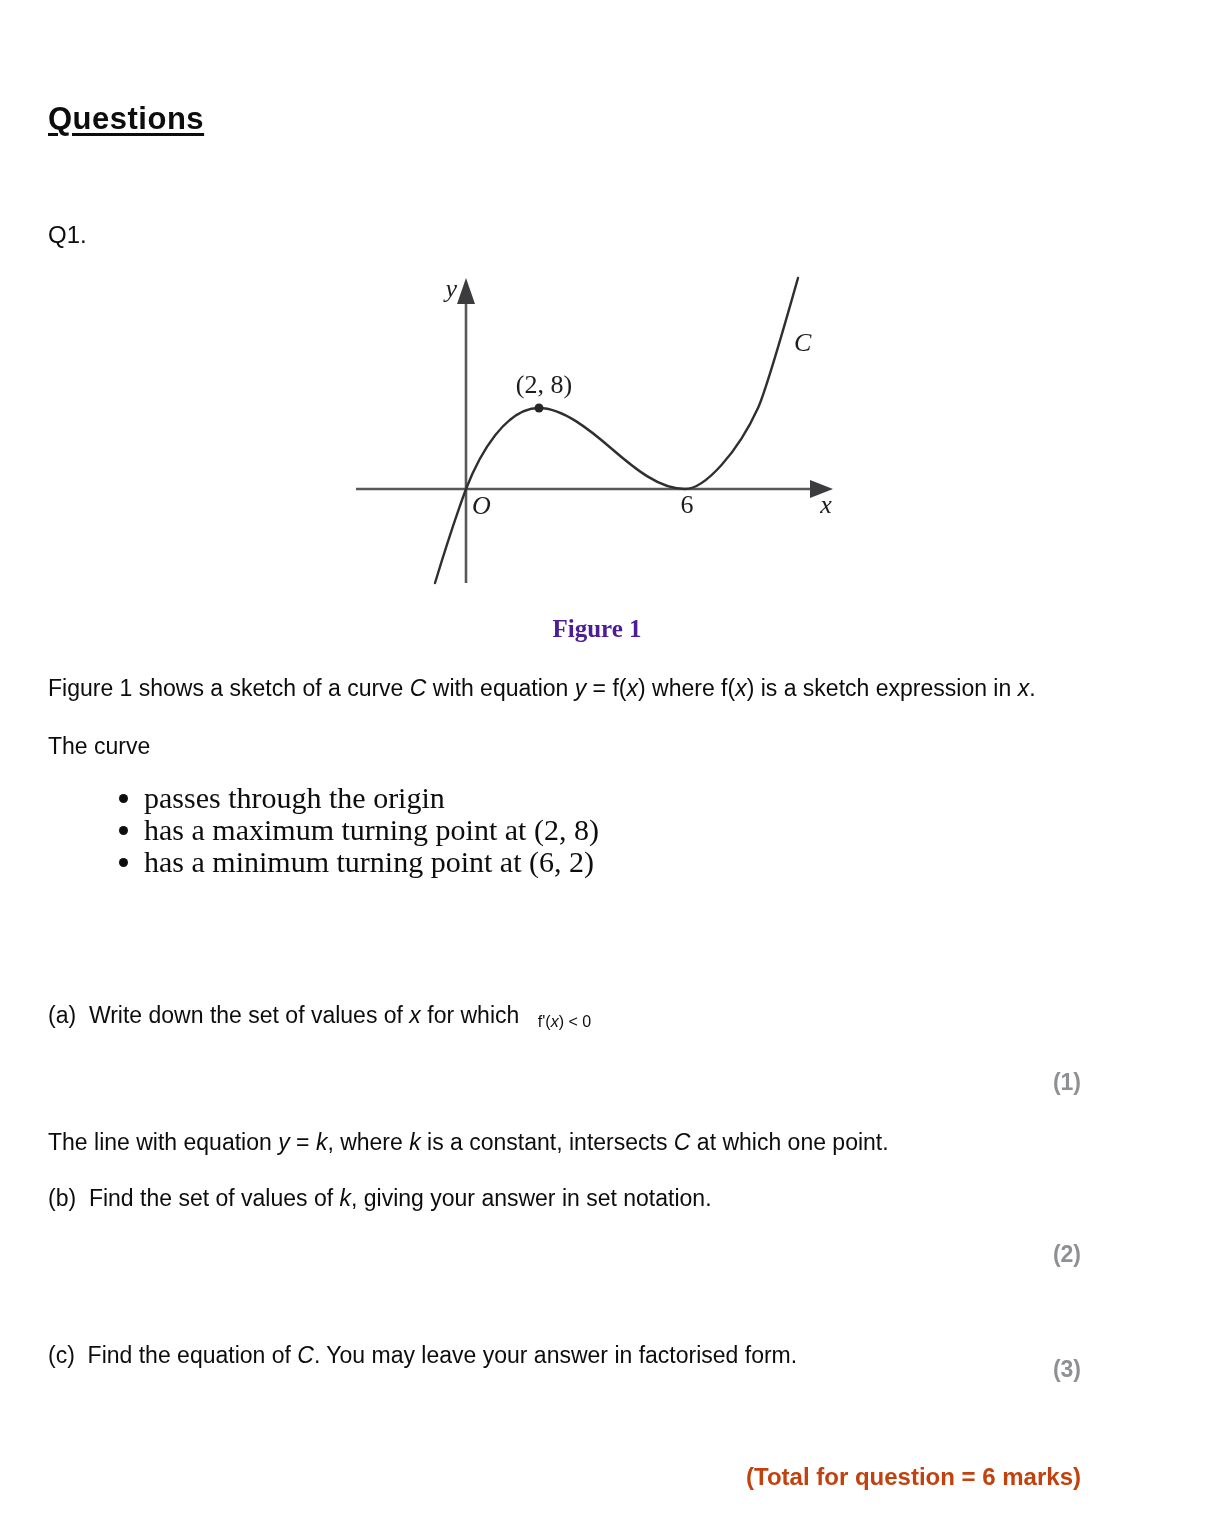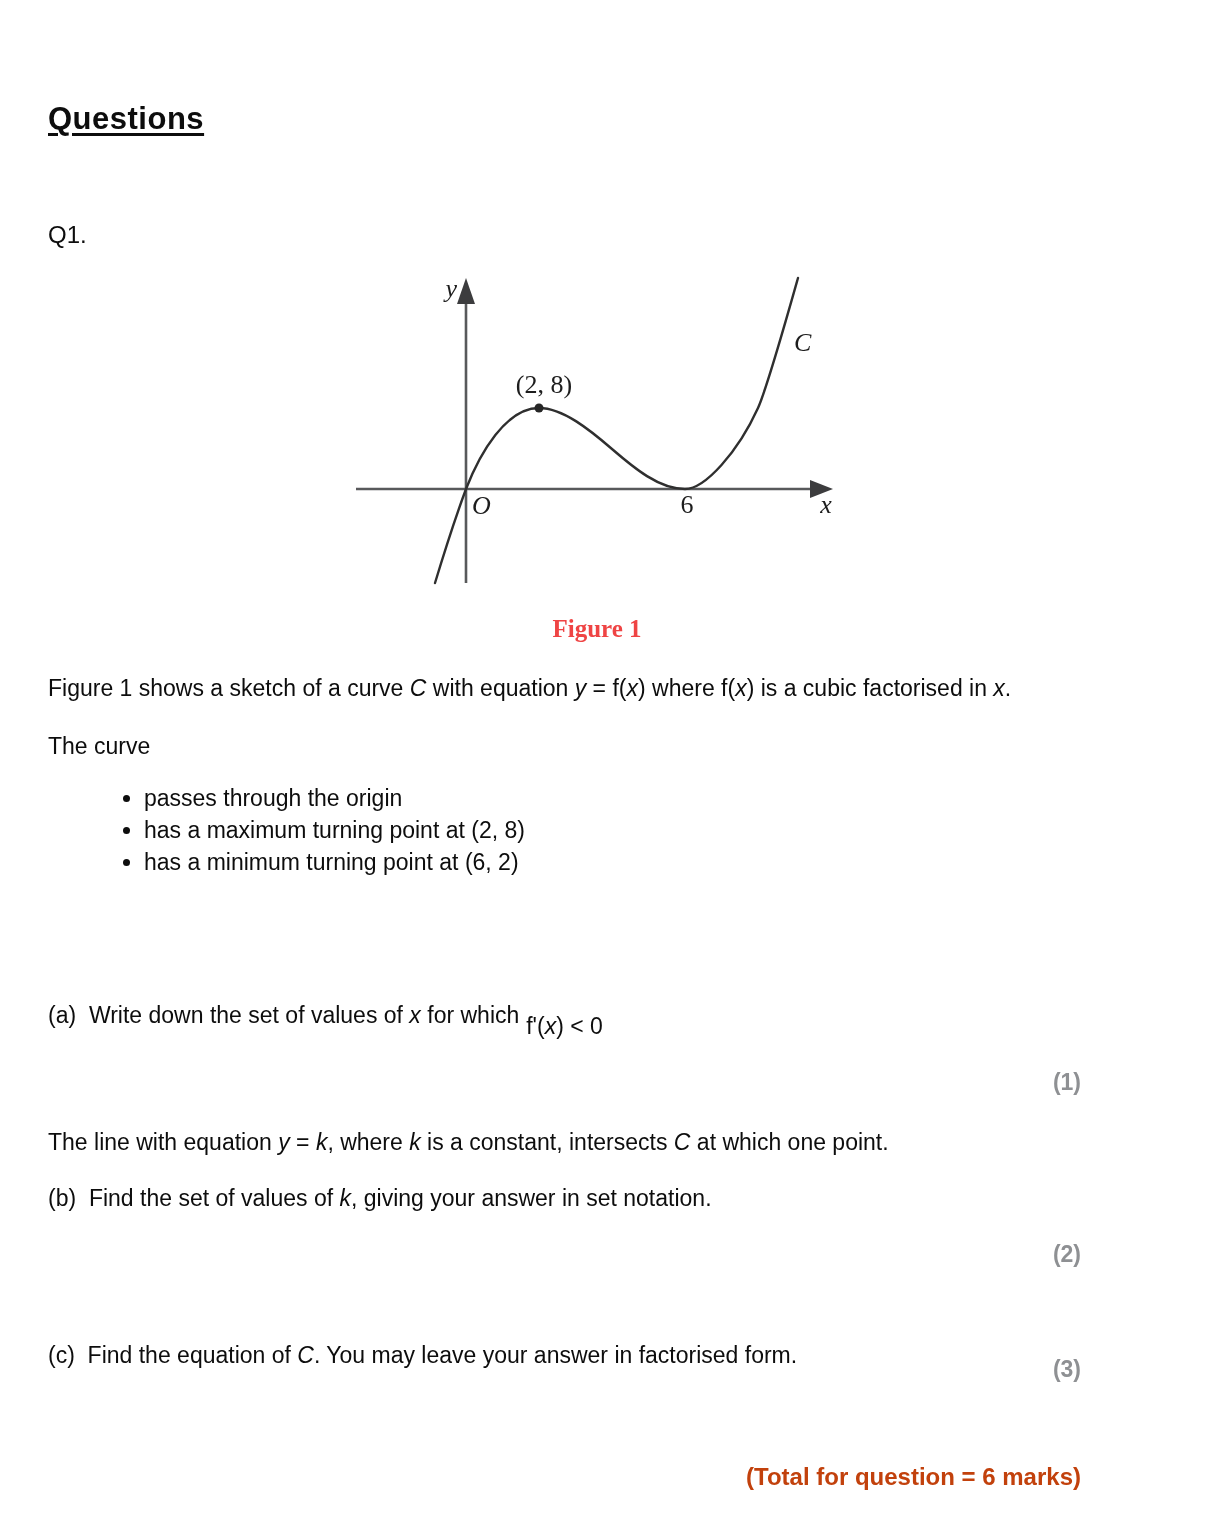--- a/index.html
+++ b/index.html
@@ -25,24 +25,24 @@
   .qnum { left: 48px; top: 221px; font-size: 24px; }
   .body-text {
     left: 48px; right: 63px;
     font-size: 23px;
     line-height: 28px;
     white-space: nowrap;
   }
   .body-text i, .eq i { font-style: italic; }
   .bullets-block { left: 48px; right: 63px; top: 782px; }
   .bullets-block ul { margin: 0; padding-left: 96px; list-style: disc outside; }
-  .bullets-block li { font-size: 23px; line-height: 32px; }
+  .bullets-block li { font-size: 30px; line-height: 32px; font-family: Liberation Serif, serif; }
   .eq {
     left: 48px; right: 63px;
-    font-size: 23px;
+    font-size: 16px;
     text-align: center;
     white-space: nowrap;
   }
   .mark {
     right: 63px;
     font-size: 23px;
     font-weight: bold;
     color: #8e9093;
     text-align: right;
   }
@@ -54,21 +54,21 @@
     text-align: right;
     white-space: nowrap;
   }
   .figure-svg { left: 353px; top: 262px; }
   .fig-caption {
     left: 352px; top: 615px; width: 490px;
     text-align: center;
     font-family: "Liberation Serif", serif;
     font-weight: bold;
     font-size: 25px;
-    color: #ef4444;
+    color: #4c1d95;
   }
   .fig-label {
     font-family: "Liberation Serif", serif;
     font-size: 26px;
     fill: #1d1d1d;
   }
   .fig-label.it { font-style: italic; }
 </style>
 </head>
 <body>
@@ -100,21 +100,21 @@
     <text class="fig-label it" x="104" y="35" text-anchor="end">y</text>
     <text class="fig-label it" x="473" y="251" text-anchor="middle">x</text>
     <text class="fig-label it" x="119" y="252" text-anchor="start">O</text>
     <text class="fig-label" x="334" y="251" text-anchor="middle">6</text>
     <text class="fig-label it" x="441" y="89" text-anchor="start" font-size="28">C</text>
     <text class="fig-label" x="191" y="131" text-anchor="middle" font-size="25">(2, 8)</text>
   </svg>
 
   <div class="abs fig-caption">Figure 1</div>
 
-  <div class="abs body-text" style="top: 674px;"><span>Figure 1 shows a sketch of a curve </span><i>C</i><span> with equation </span><i>y</i><span> = f(</span><i>x</i><span>) where f(</span><i>x</i><span>) is a cubic factorised in </span><i>x</i><span>.</span></div>
+  <div class="abs body-text" style="top: 674px;"><span>Figure 1 shows a sketch of a curve </span><i>C</i><span> with equation </span><i>y</i><span> = f(</span><i>x</i><span>) where f(</span><i>x</i><span>) is a sketch expression in </span><i>x</i><span>.</span></div>
 
   <div class="abs body-text" style="top: 732px;">The curve</div>
 
   <div class="abs bullets-block">
     <ul>
       <li>passes through the origin</li>
       <li>has a maximum turning point at (2, 8)</li>
       <li>has a minimum turning point at (6, 2)</li>
     </ul>
   </div>

